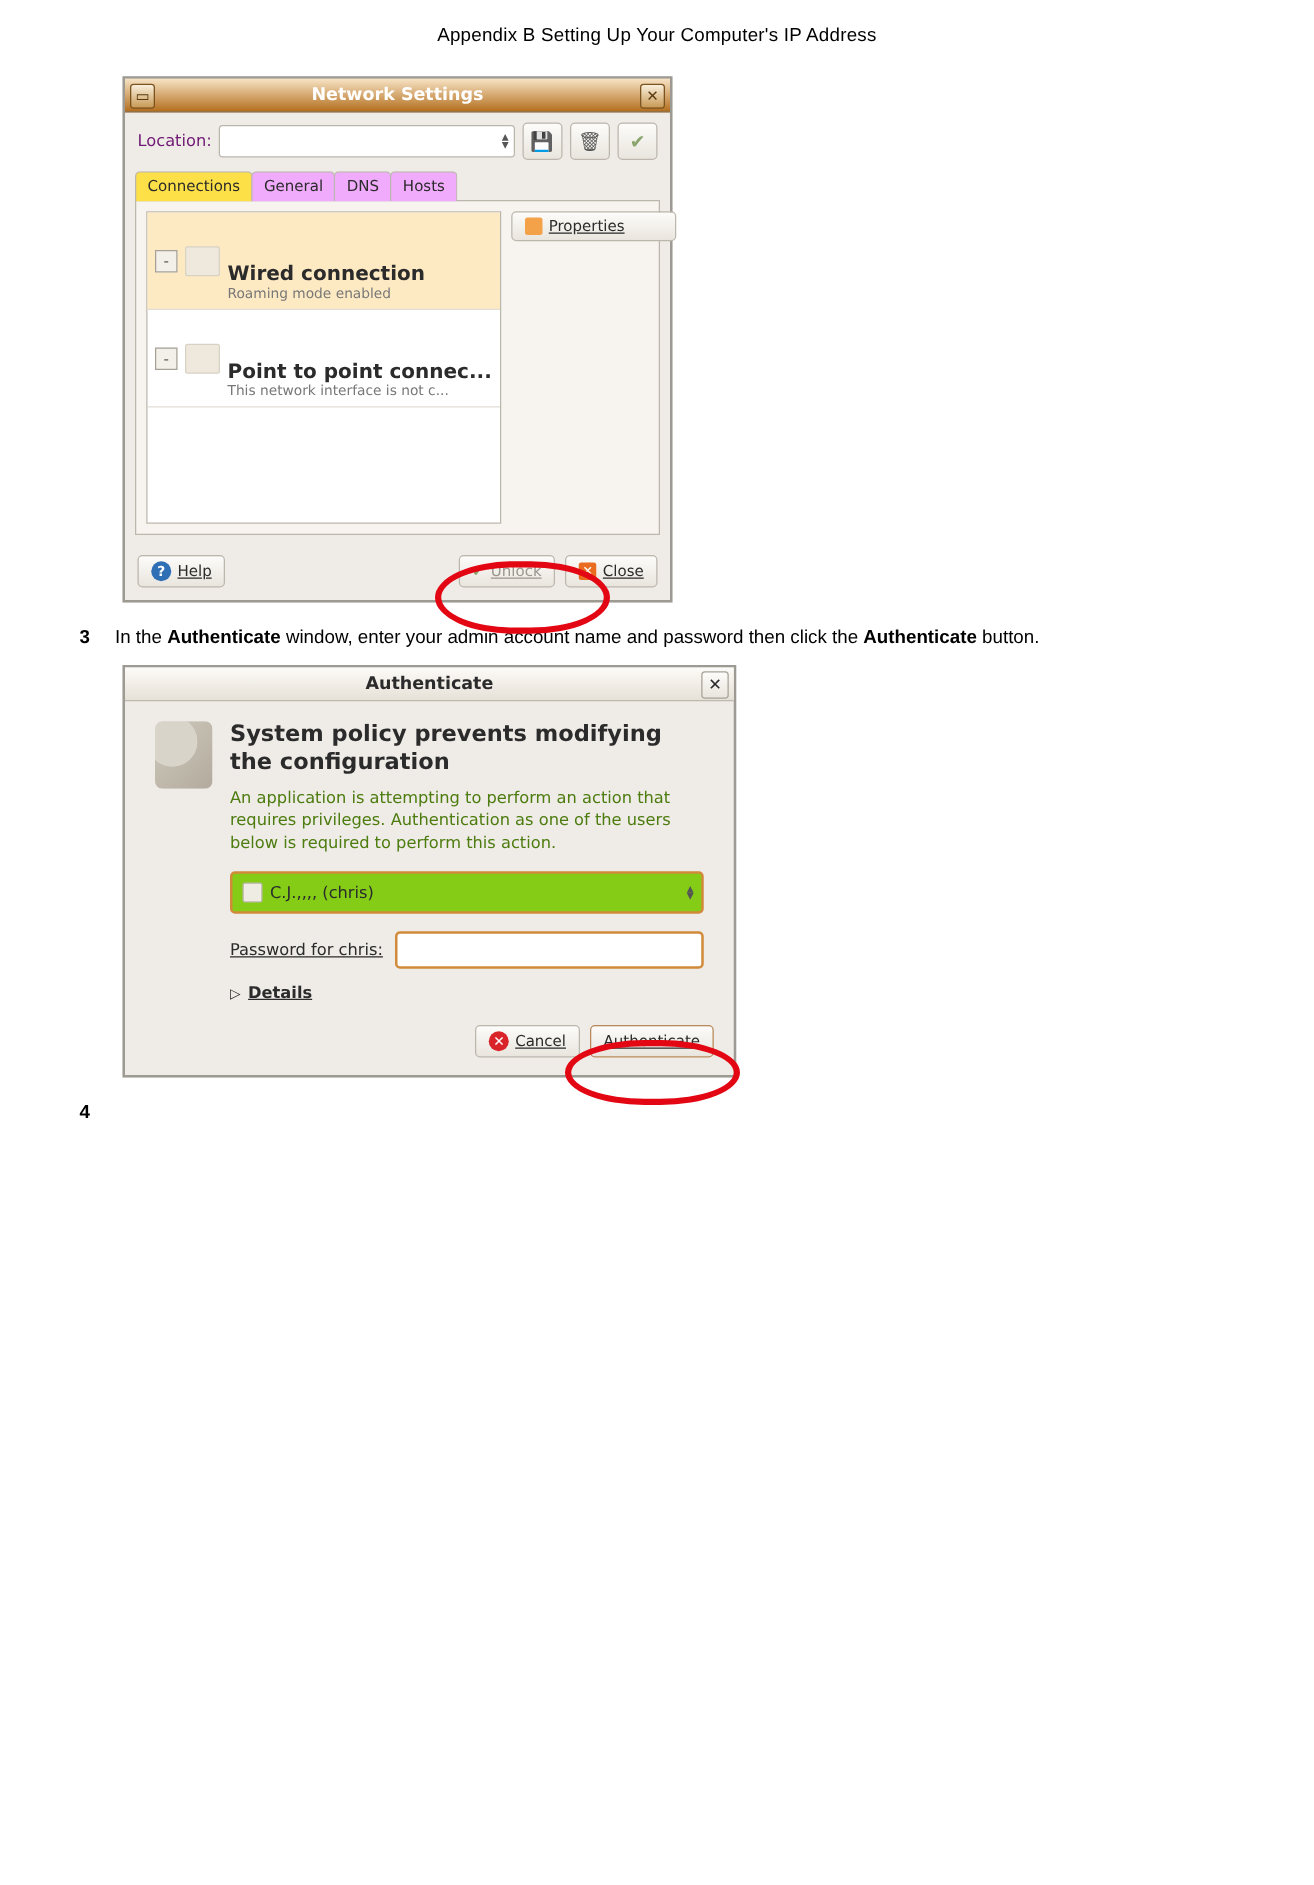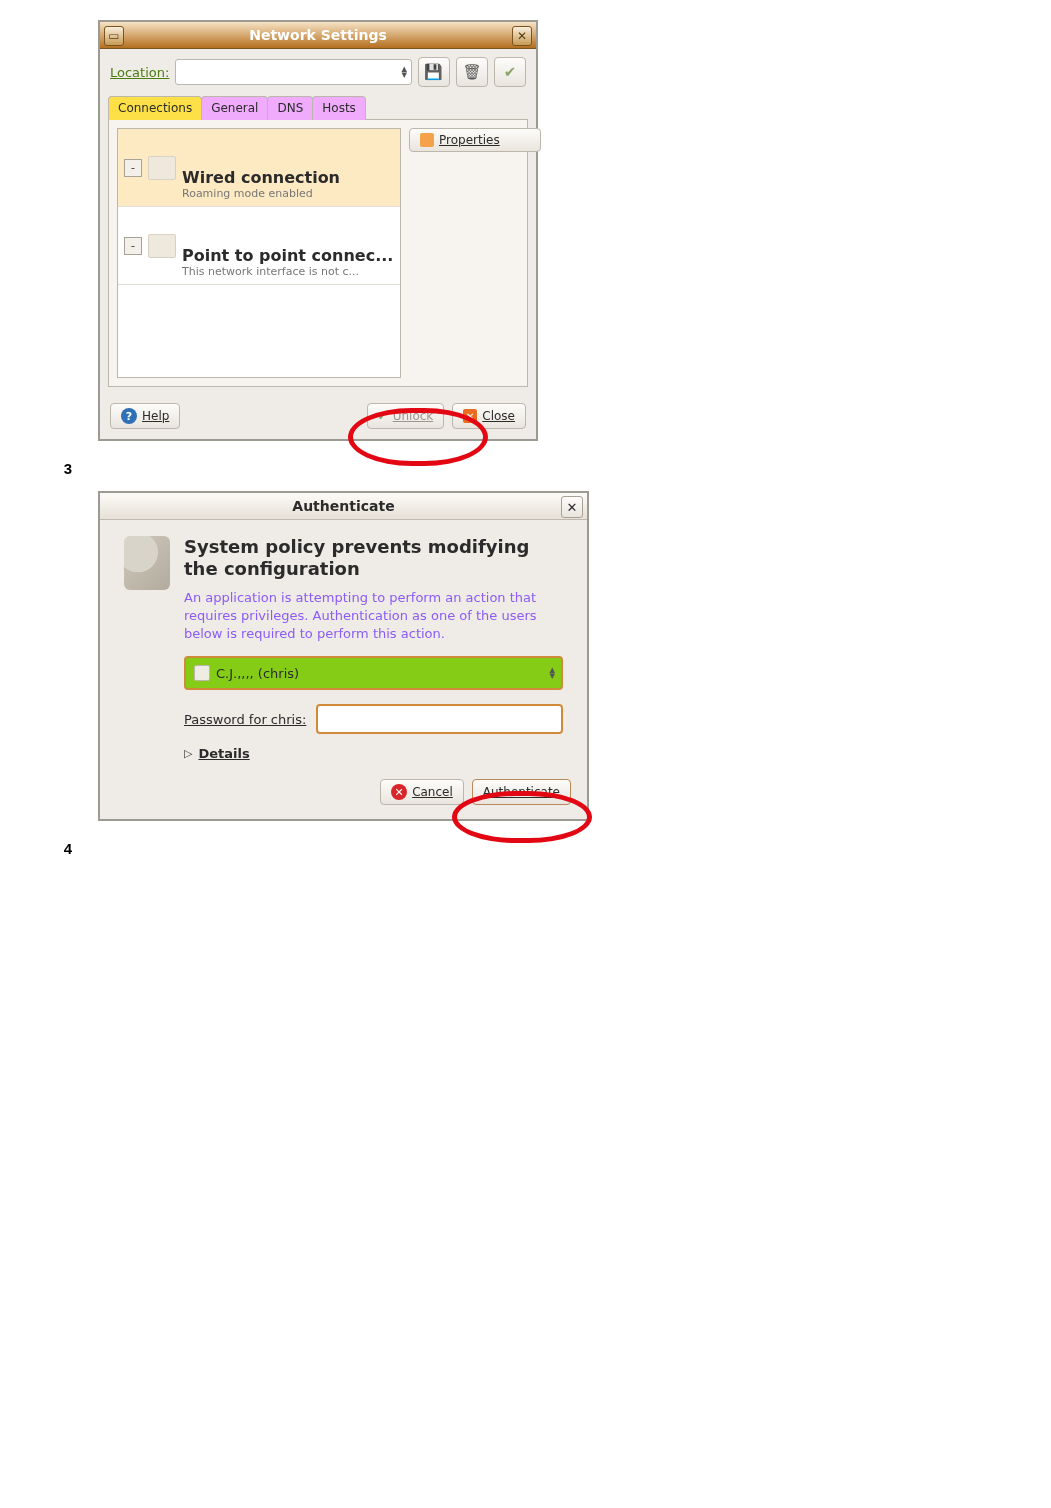--- a/index.html
+++ b/index.html
@@ -79,21 +79,21 @@
     position:absolute; top:4px; width:18px; height:18px; border-radius:3px;
     background: linear-gradient(#f9efdc,#c89a55);
     border:1px solid #7a5420;
     color:#5a3a10; display:flex;align-items:center;justify-content:center;
     font-size:12px; font-weight:700;
   }
   .titlebar .tb-left  { left:4px; }
   .titlebar .tb-right { right:4px; }
 
   .loc-row { display:flex; align-items:center; gap:6px; padding:8px 10px; }
-  .loc-row label { color:#4d7c0f; font-size:13px;text-decoration:underline; }
+  .loc-row label { color:#701a75; font-size:13px; }
   .combo {
     flex:1; height:24px; border:1px solid #bcb7ad; border-radius:3px;
     background:#fff; display:flex; align-items:center; justify-content:flex-end; padding:0 4px;
   }
   .spinner-caret { font-size:11px; line-height:6px; color:#555; display:flex;flex-direction:column; }
   .sqbtn { width:30px;height:28px;border:1px solid #bcb7ad;border-radius:4px;
     background:linear-gradient(#fdfcfa,#e9e5de); display:flex;align-items:center;justify-content:center; font-size:15px;color:#555;}
 
   .tabbar { display:flex; gap:0; padding:0 8px; }
   .tab {
@@ -147,21 +147,21 @@
     display:flex;align-items:center;justify-content:center; font-weight:700; font-size:13px;
   }
   .fig2 .body { padding:16px 24px 12px; display:flex; gap:14px; }
   .keyicon { width:46px;height:54px; flex:none;
     background:
       radial-gradient(circle at 30% 30%, #d9d4c9 40%, transparent 41%),
       linear-gradient(135deg,#cfc9bd,#b2ab9d);
     border-radius:6px;
   }
   .fig2 h2 { margin:0 0 10px; font-size:18px; font-weight:700; line-height:1.2; }
-  .fig2 .desc { color:#8b5cf6; font-size:13px; line-height:1.35; margin-bottom:14px;}
+  .fig2 .desc { color:#4d7c0f; font-size:13px; line-height:1.35; margin-bottom:14px;}
   .usercombo {
     border:2px solid #d18a3a; border-radius:4px; height:30px; background:#84cc16;
     display:flex;align-items:center;justify-content:space-between; padding:0 6px 0 8px; margin-bottom:14px;
   }
   .usercombo .usericon{width:14px;height:14px;border:1px solid #bdb7ab;border-radius:2px;background:#efece4;margin-right:6px;}
   .pwrow{ display:flex; align-items:center; gap:10px; margin-bottom:12px;}
   .pwrow label{ font-size:13px; }
   .pwrow input{
     flex:1; height:26px; border:2px solid #d18a3a; border-radius:4px; background:#fff; padding:0 6px;
   }
@@ -171,20 +171,21 @@
   .cancelicon{width:16px;height:16px;border-radius:50%;background:#d9252a;color:#fff;display:flex;align-items:center;justify-content:center;font-size:11px;font-weight:700;}
   .fig2 .btn.auth{ border-color:#b9895a;}
   
   .relbox{position:relative;display:inline-block;}
 </style>
 </head>
 <body>
 
 <div class="page">
 
+  <div class="running-head">Appendix B Setting Up Your Computer's IP Address</div>
 
   <div class="shot-wrap relbox">
     <div class="panel fig1">
       <div class="titlebar">
         <div class="tb-left">▭</div>
         <span>Network Settings</span>
         <div class="tb-right">✕</div>
       </div>
 
       <div class="loc-row">
@@ -248,20 +249,23 @@
             <span><span class="under">Close</span></span>
           </div>
         </div>
       </div>
     </div>
     <div class="redring" style="left:250px; top:388px; width:130px; height:48px;"></div>
   </div>
 
   <div class="step">
     <div class="num">3</div>
+    <div class="txt">
+      <span>In the </span><b>Authenticate</b><span> window, enter your admin account name and password then click the </span><b>Authenticate</b><span> button.</span>
+    </div>
   </div>
 
   <div class="shot-wrap relbox">
     <div class="panel fig2">
       <div class="tbar2">
         <span>Authenticate</span>
         <div class="close">✕</div>
       </div>
       <div class="body">
         <div class="keyicon"></div>

